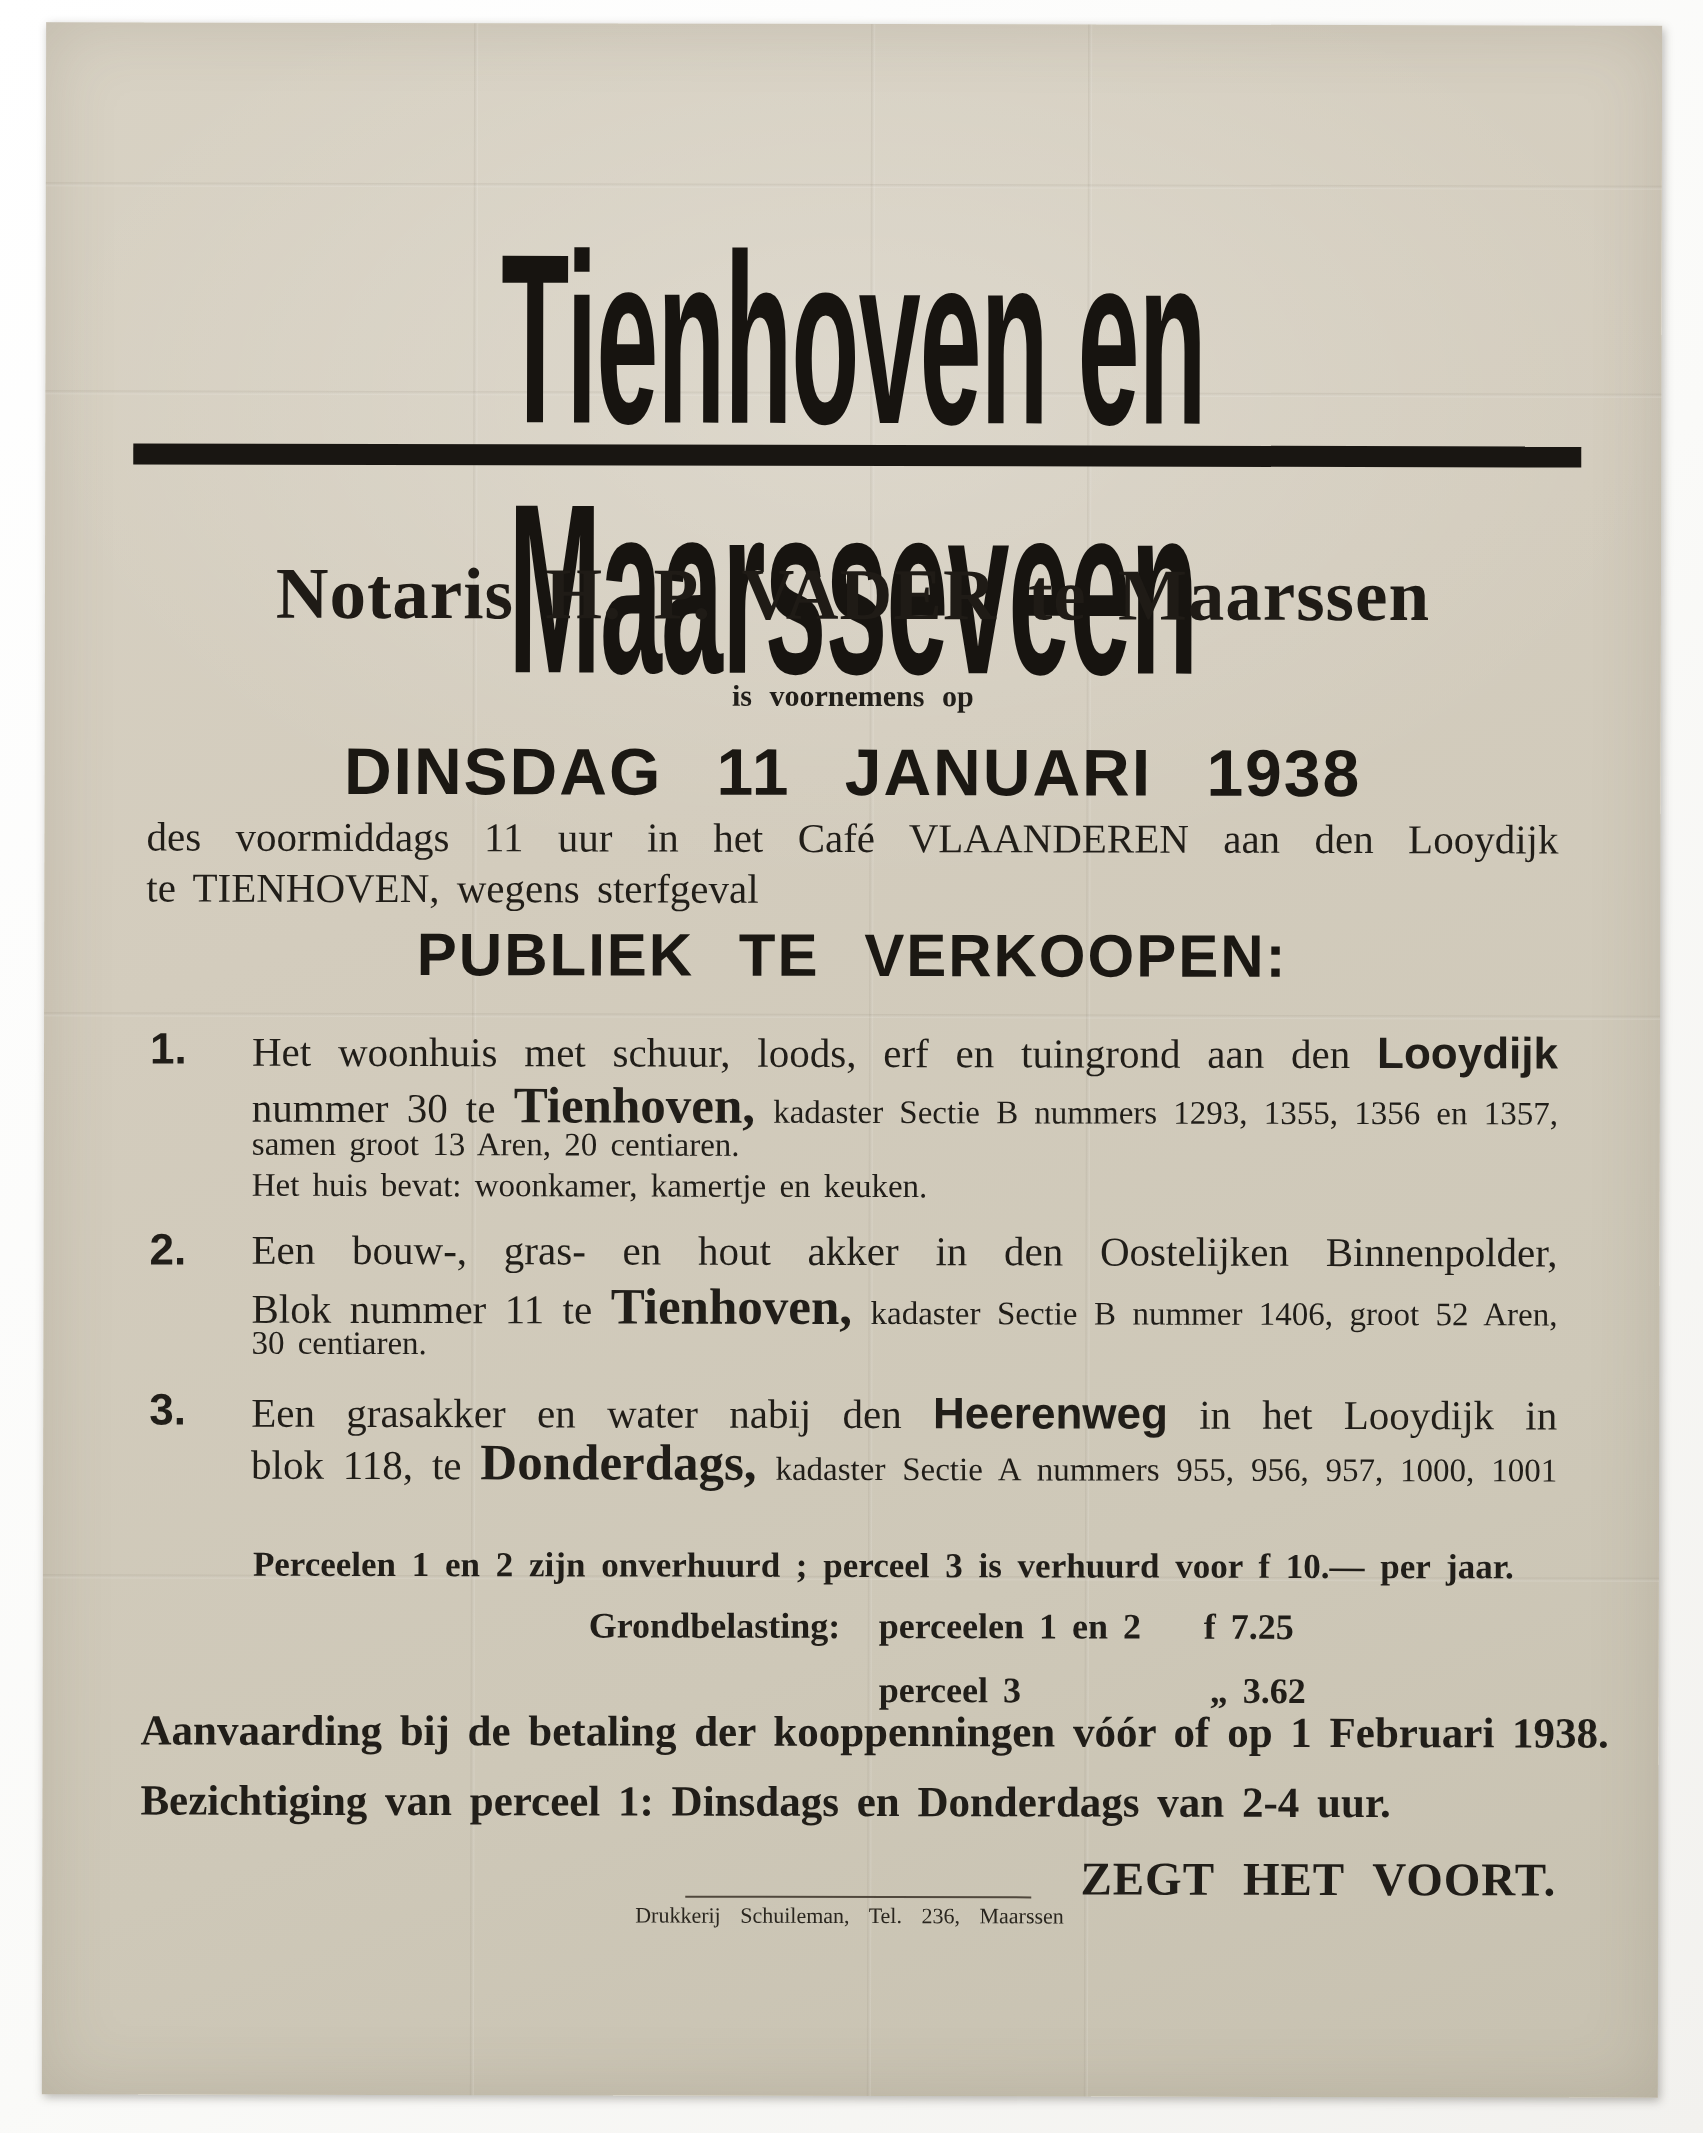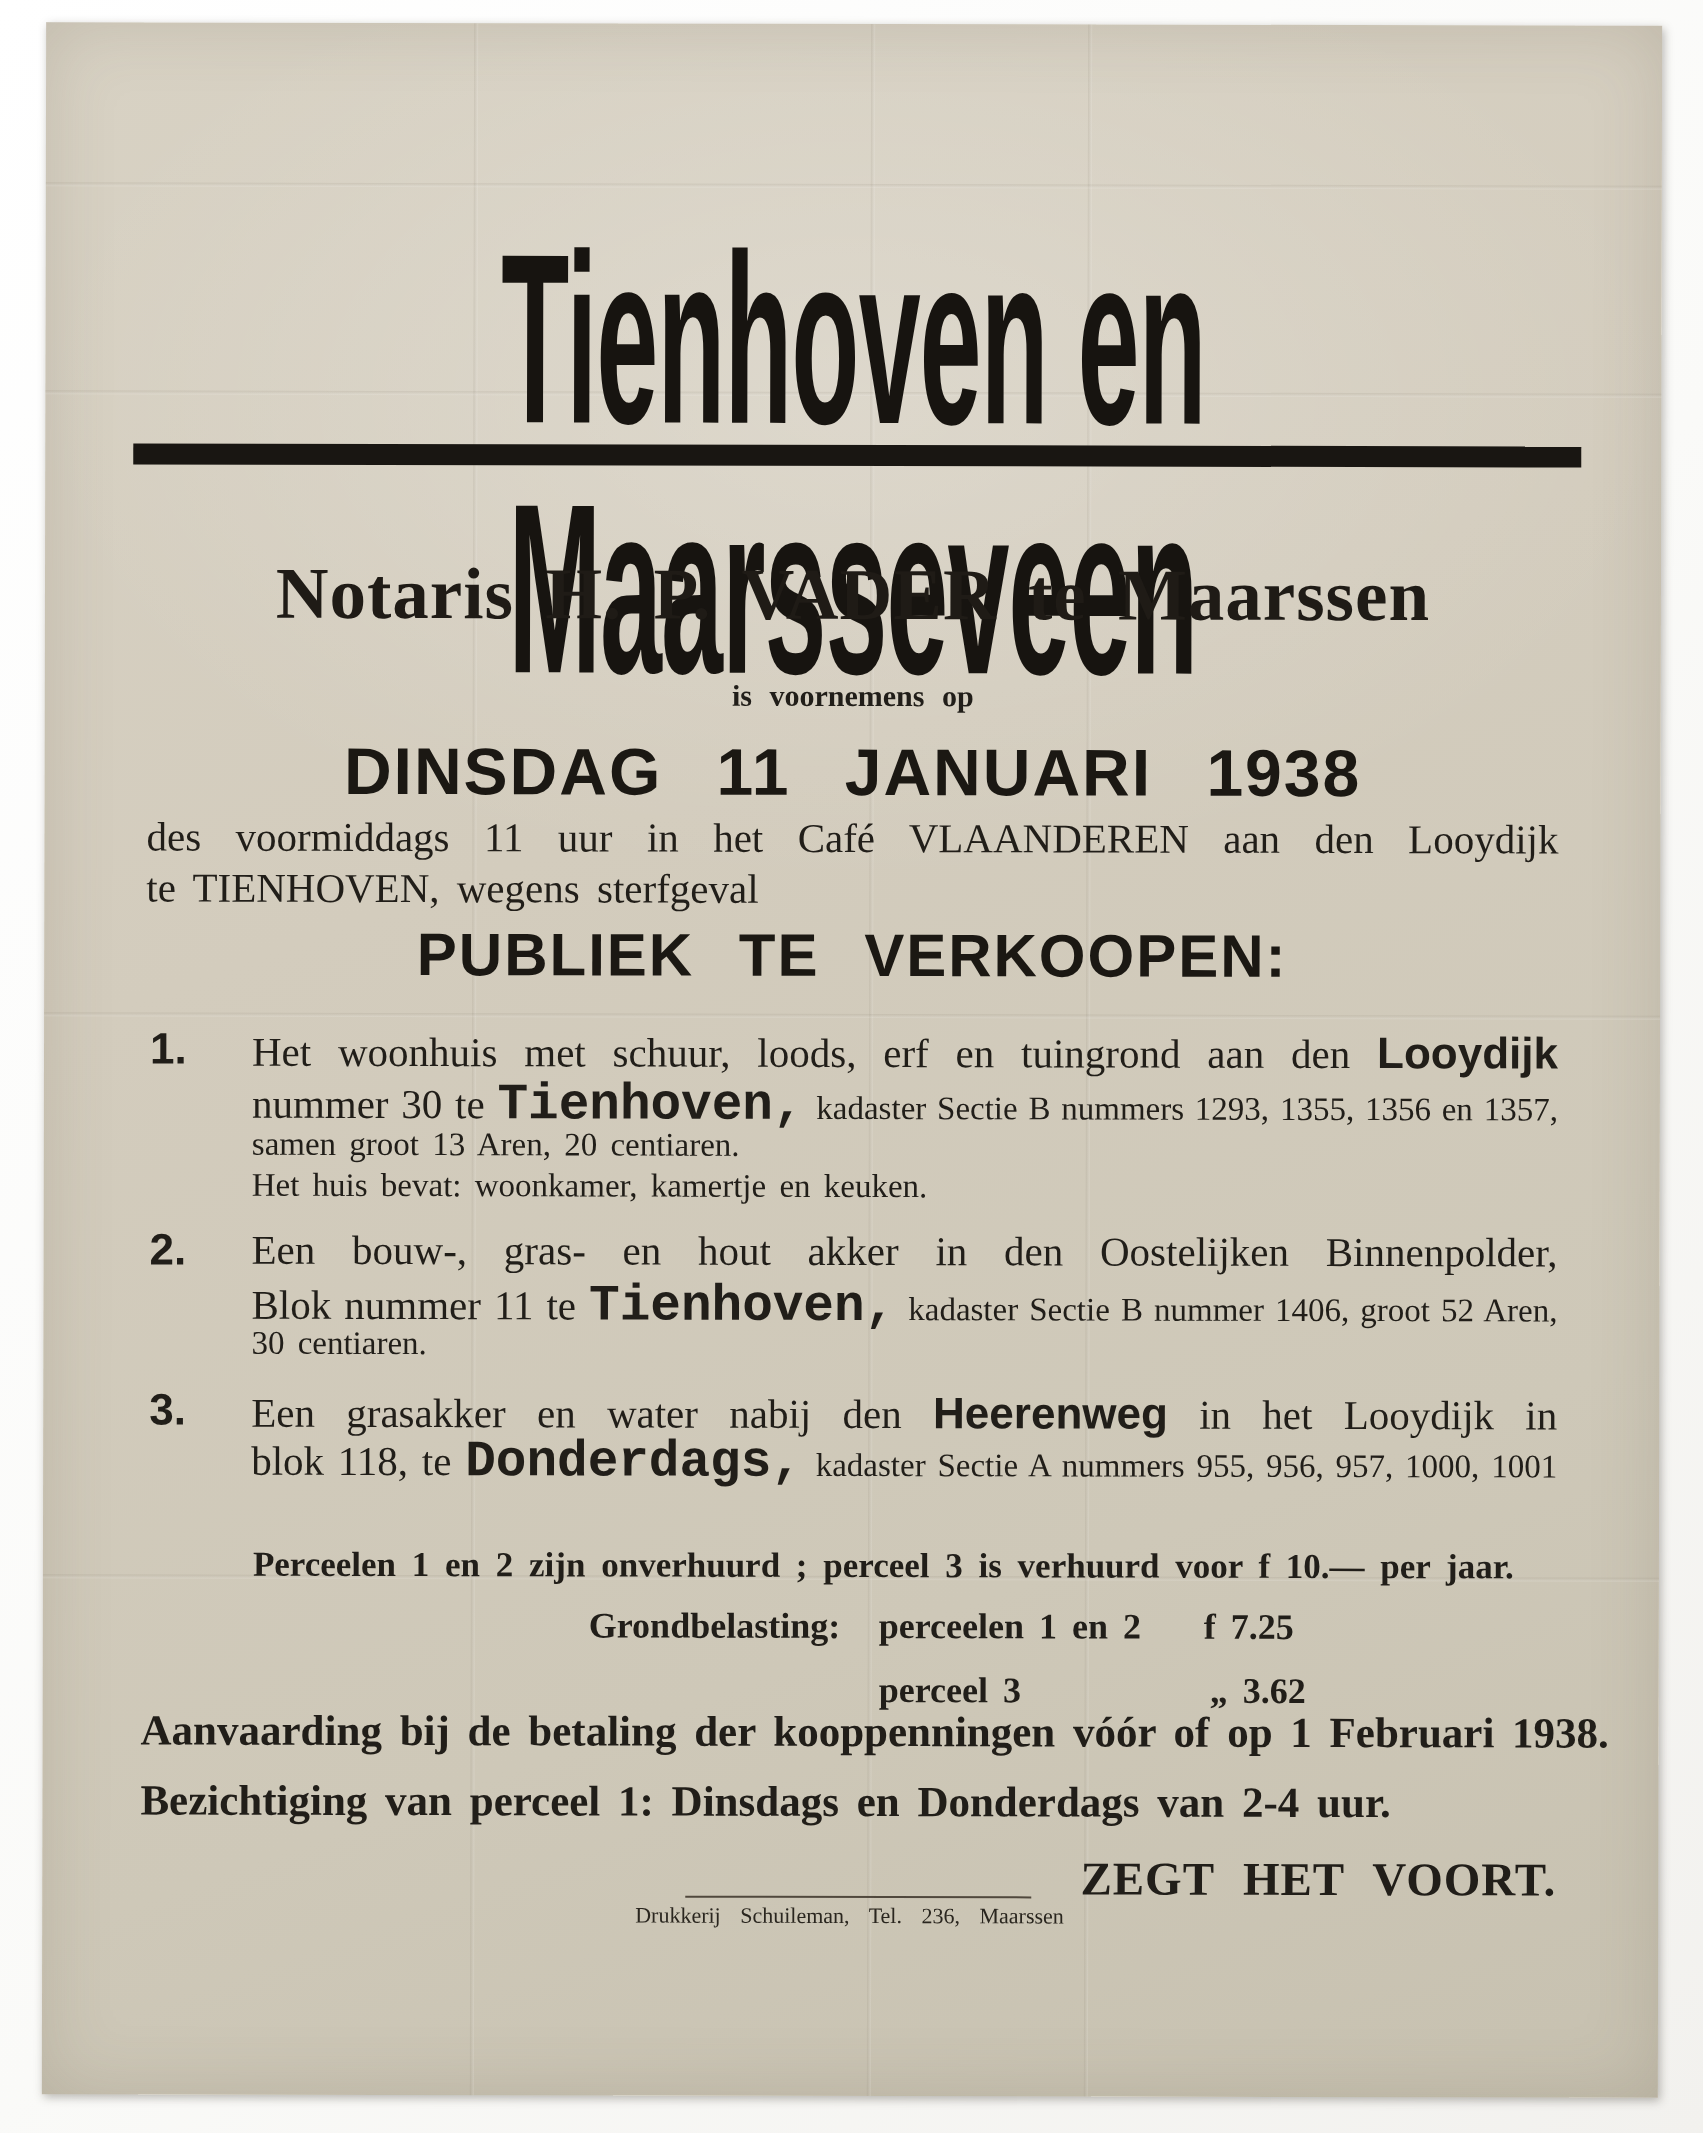--- a/index.html
+++ b/index.html
@@ -45,21 +45,21 @@
   .venue1{top:790px;left:102px;width:1412px;font-size:41px;}
   .venue2{top:841px;left:102px;width:1412px;font-size:41px;word-spacing:7px;}
   .sale-heading{font-family:"Liberation Sans",sans-serif;font-weight:bold;font-size:60px;
     letter-spacing:2px;word-spacing:26px;top:897px;left:0;width:1616px;text-align:center;color:#1b1813;}
 
   .lot-num{position:absolute;left:106px;font-family:"Liberation Sans",sans-serif;font-weight:bold;font-size:44px;line-height:1.1;}
   .lot-line{left:208px;width:1306px;font-size:41px;}
   .detail{font-size:33px;}
   .sub{left:208px;font-size:33px;word-spacing:5px;}
   .bn-md{font-family:"Liberation Sans",sans-serif;font-weight:bold;font-size:44px;margin-top:48px;}
-  .bn-lg{font-family:Liberation Mono, monospace;font-weight:bold;font-size:51px;}
+  .bn-lg{font-family:Liberation Serif, serif;font-weight:bold;font-size:51px;}
 
   .rental{top:1521px;left:210px;font-weight:bold;font-size:35px;word-spacing:7px;}
   .tax{font-weight:bold;font-size:36px;word-spacing:6px;}
   .acceptance{top:1683px;left:98px;font-weight:bold;font-size:43px;word-spacing:7px;}
   .viewing{top:1753px;left:98px;font-weight:bold;font-size:43px;word-spacing:7px;}
   .closing{top:1827px;left:0;width:1514px;text-align:right;font-weight:bold;font-size:47px;word-spacing:16px;letter-spacing:1px;}
   .printer-rule{position:absolute;top:1872px;left:643px;width:346px;height:2px;background:#50483d;}
   .printer{top:1879px;left:593px;width:446px;text-align:left;font-size:22px;word-spacing:14px;color:#2a261f;}
 </style>
 </head>

